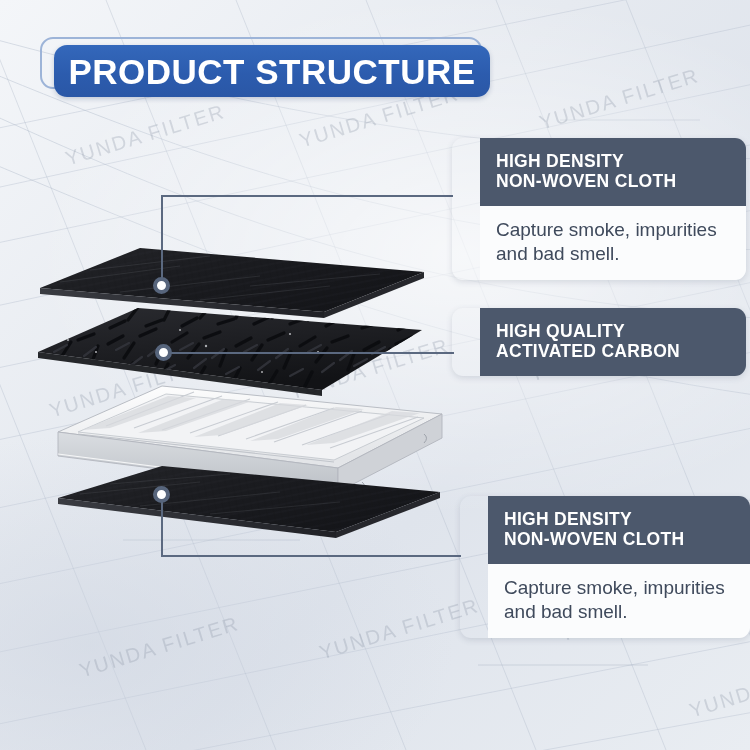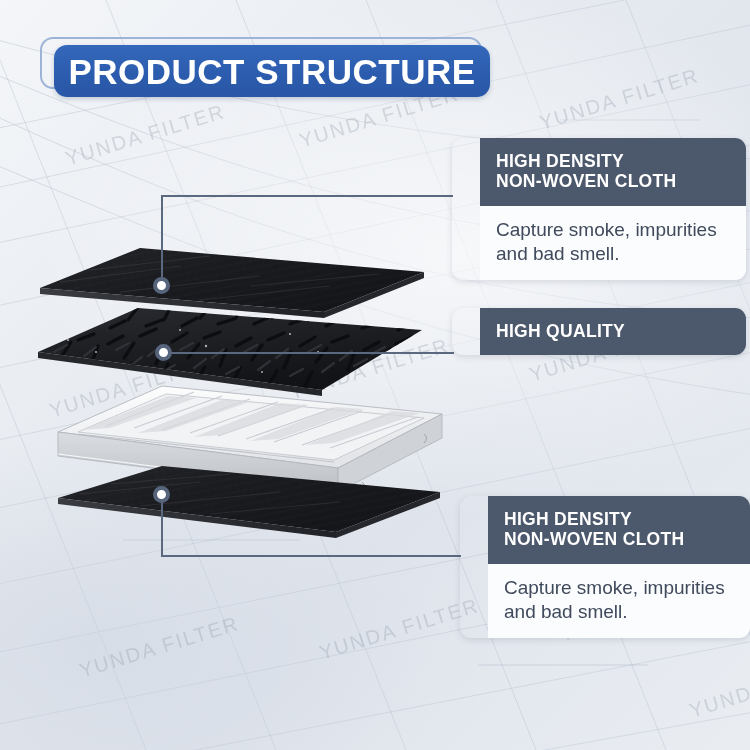--- a/index.html
+++ b/index.html
@@ -392,20 +392,21 @@
       <div class="line">NON-WOVEN CLOTH</div>
     </div>
     <div class="body">
       <p>Capture smoke, impurities and bad smell.</p>
     </div>
   </div>
 
   <div class="card" id="card-2">
     <div class="head">
       <div class="line">HIGH QUALITY</div>
+      <div class="line">ACTIVATED CARBON</div>
     </div>
   </div>
 
   <div class="card" id="card-3">
     <div class="head">
       <div class="line">HIGH DENSITY</div>
       <div class="line">NON-WOVEN CLOTH</div>
     </div>
     <div class="body">
       <p>Capture smoke, impurities and bad smell.</p>

